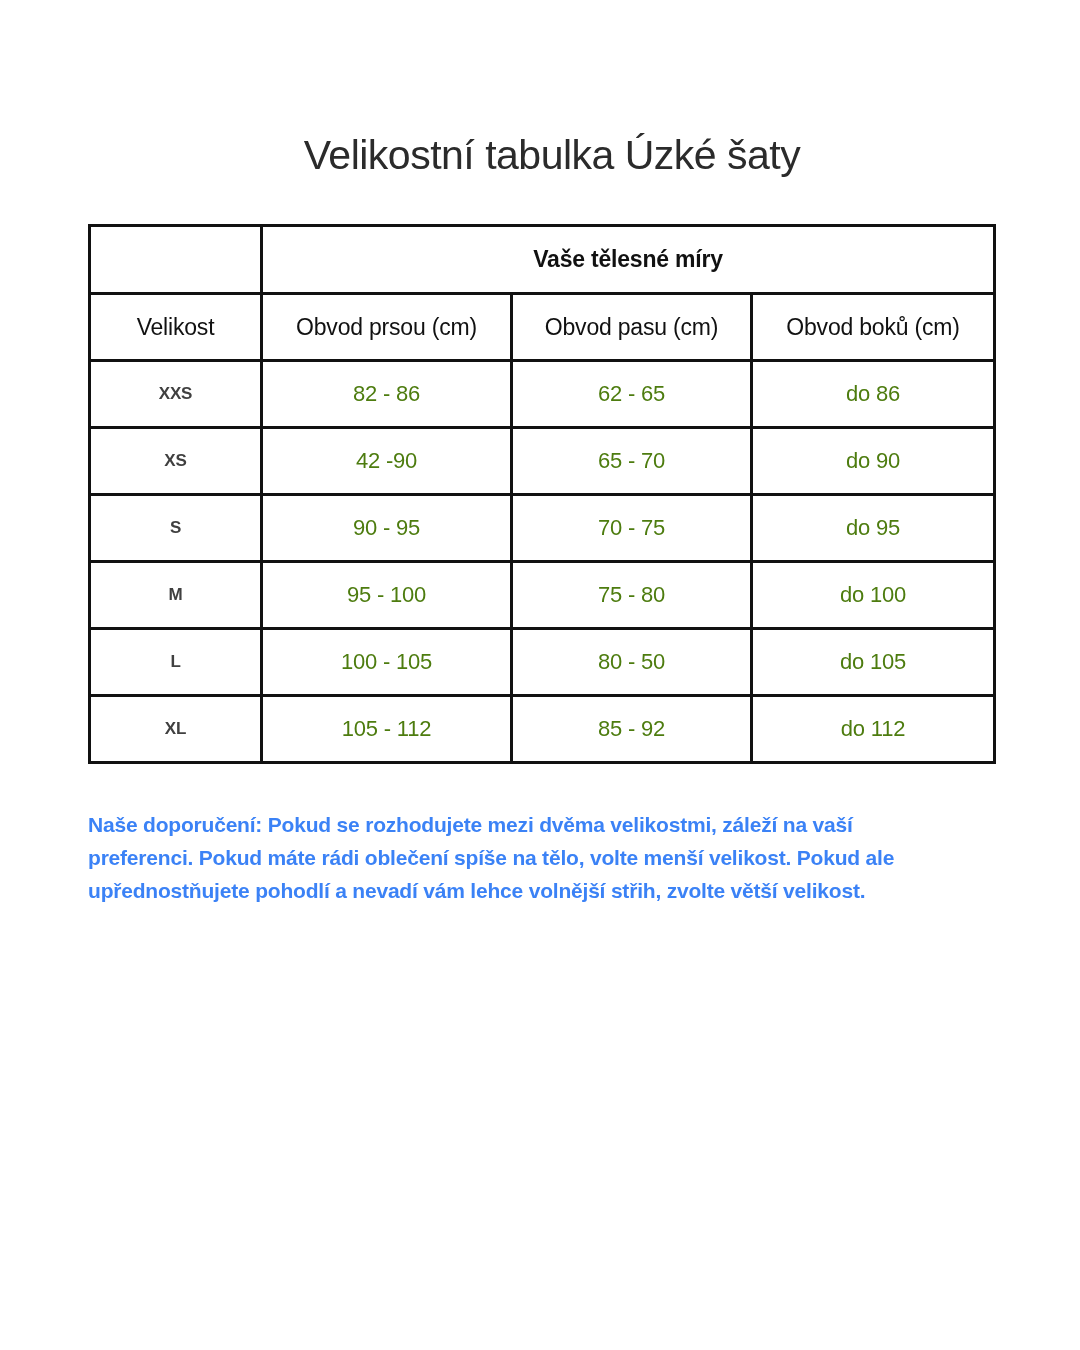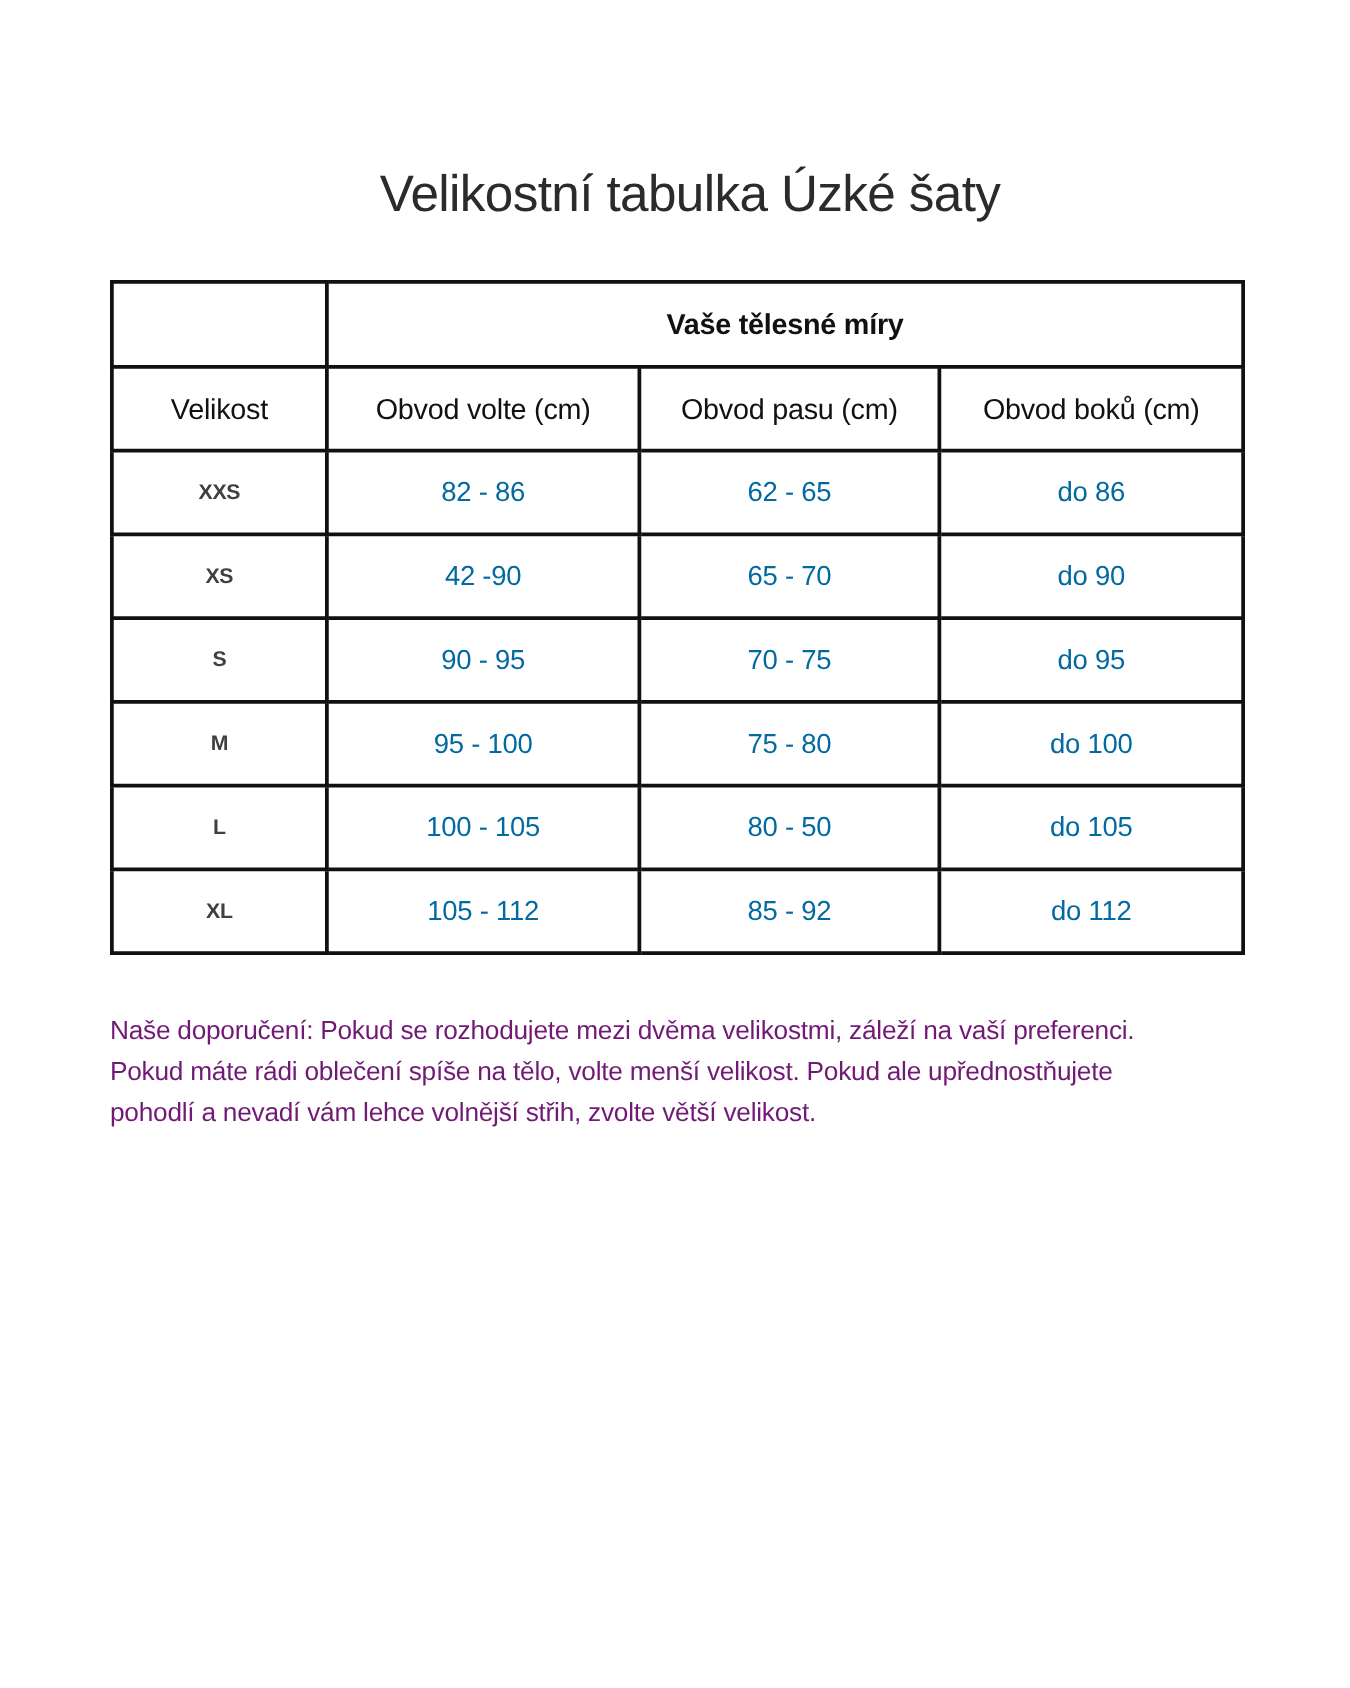--- a/index.html
+++ b/index.html
@@ -58,37 +58,37 @@
     font-size: 23px;
     font-weight: 400;
     letter-spacing: -0.2px;
     color: #111111;
   }
   tr.data-row td {
     height: 64px;
     font-size: 22px;
     font-weight: 400;
     letter-spacing: -0.2px;
-    color: #0369a1;
+    color: #4d7c0f;
   }
   tr.data-row td.size-cell {
     font-weight: 700;
     font-size: 17px;
     color: #404040;
   }
   .recommendation-note {
     position: absolute;
     top: 787px;
     left: 88px;
     width: 872px;
     font-size: 21px;
-    font-weight: 400;
+    font-weight: 700;
     line-height: 33px;
     letter-spacing: -0.2px;
-    color: #701a75;
+    color: #3b82f6;
   }
 </style>
 </head>
 <body>
 
 <h1 class="page-title">Velikostní tabulka Úzké šaty</h1>
 
 <div class="size-table-wrap">
   <table class="size-table">
     <colgroup>
@@ -97,21 +97,21 @@
       <col style="width:240px">
       <col style="width:243px">
     </colgroup>
     <tbody>
       <tr class="group-header-row">
         <th></th>
         <th colspan="3">Vaše tělesné míry</th>
       </tr>
       <tr class="col-header-row">
         <th>Velikost</th>
-        <th>Obvod volte (cm)</th>
+        <th>Obvod prsou (cm)</th>
         <th>Obvod pasu (cm)</th>
         <th>Obvod boků (cm)</th>
       </tr>
       <tr class="data-row">
         <td class="size-cell">XXS</td>
         <td>82 - 86</td>
         <td>62 - 65</td>
         <td>do 86</td>
       </tr>
       <tr class="data-row">

